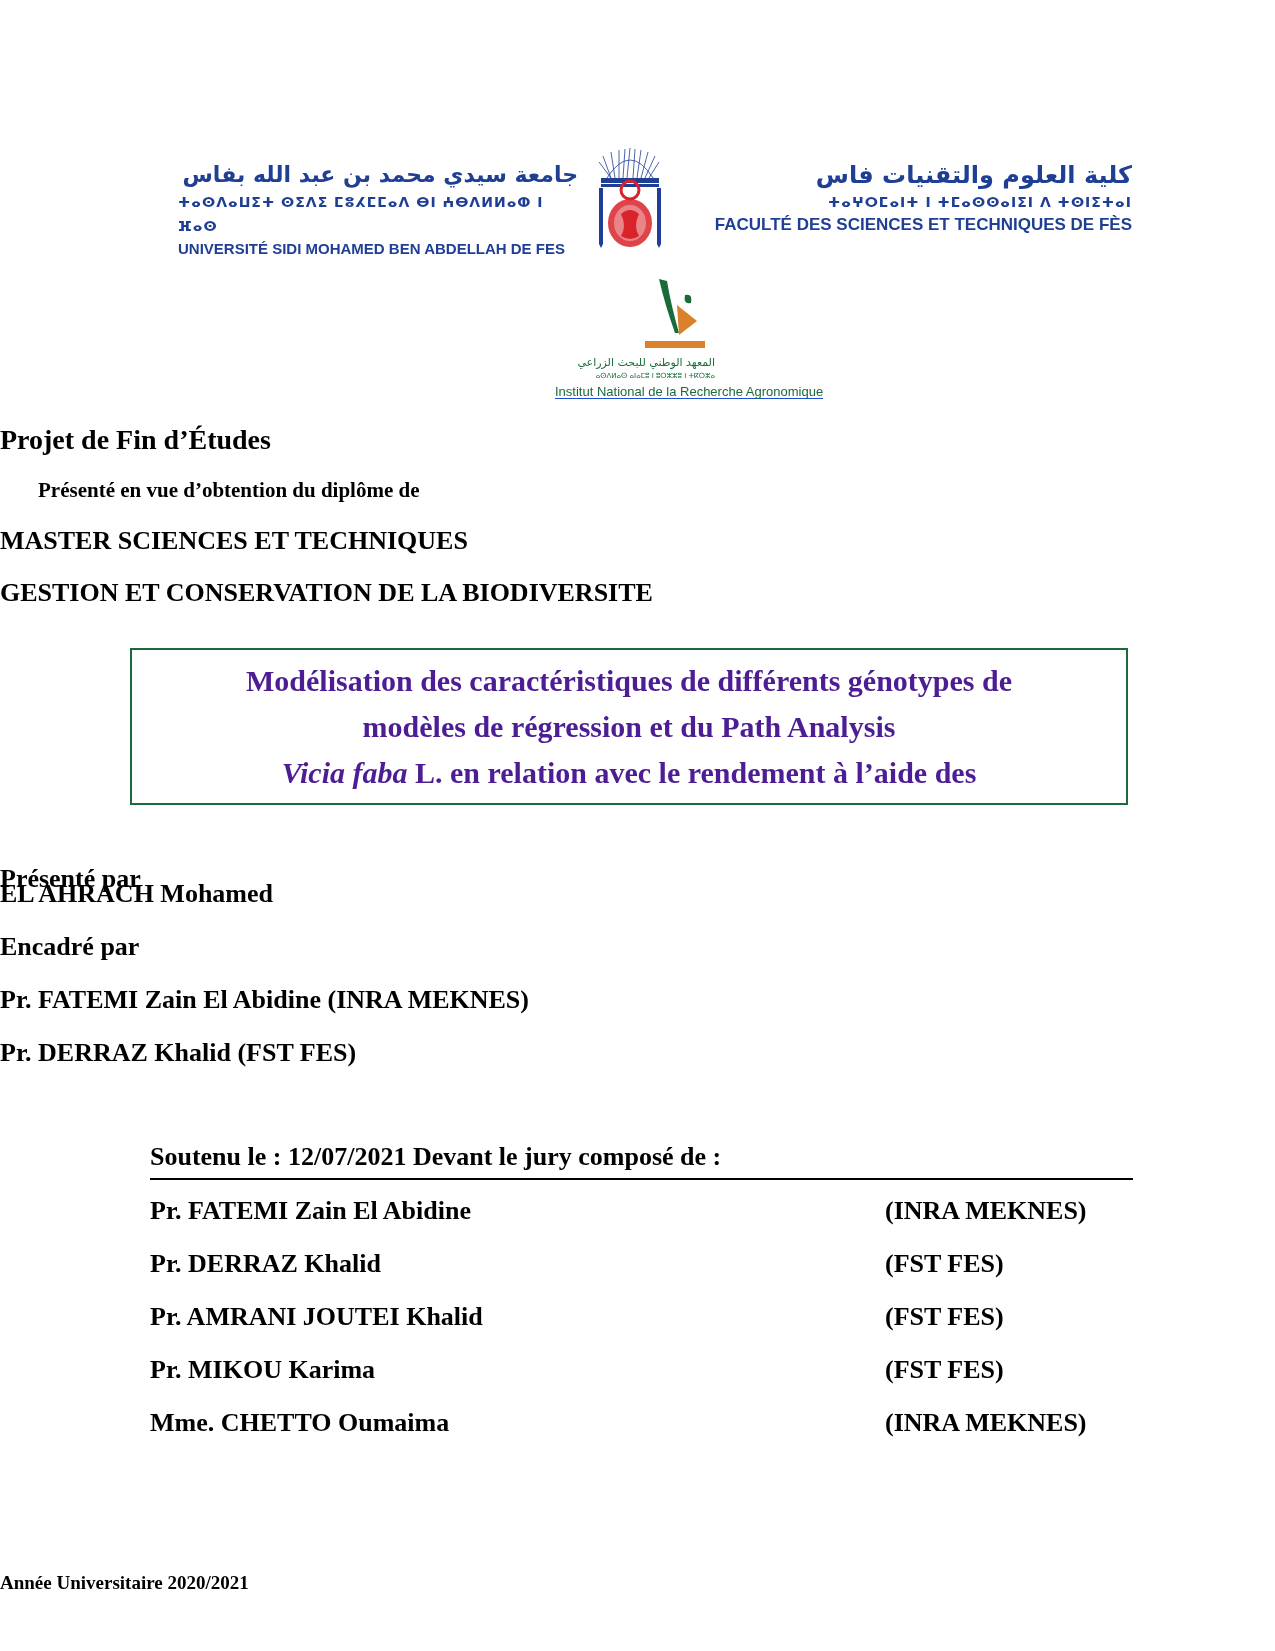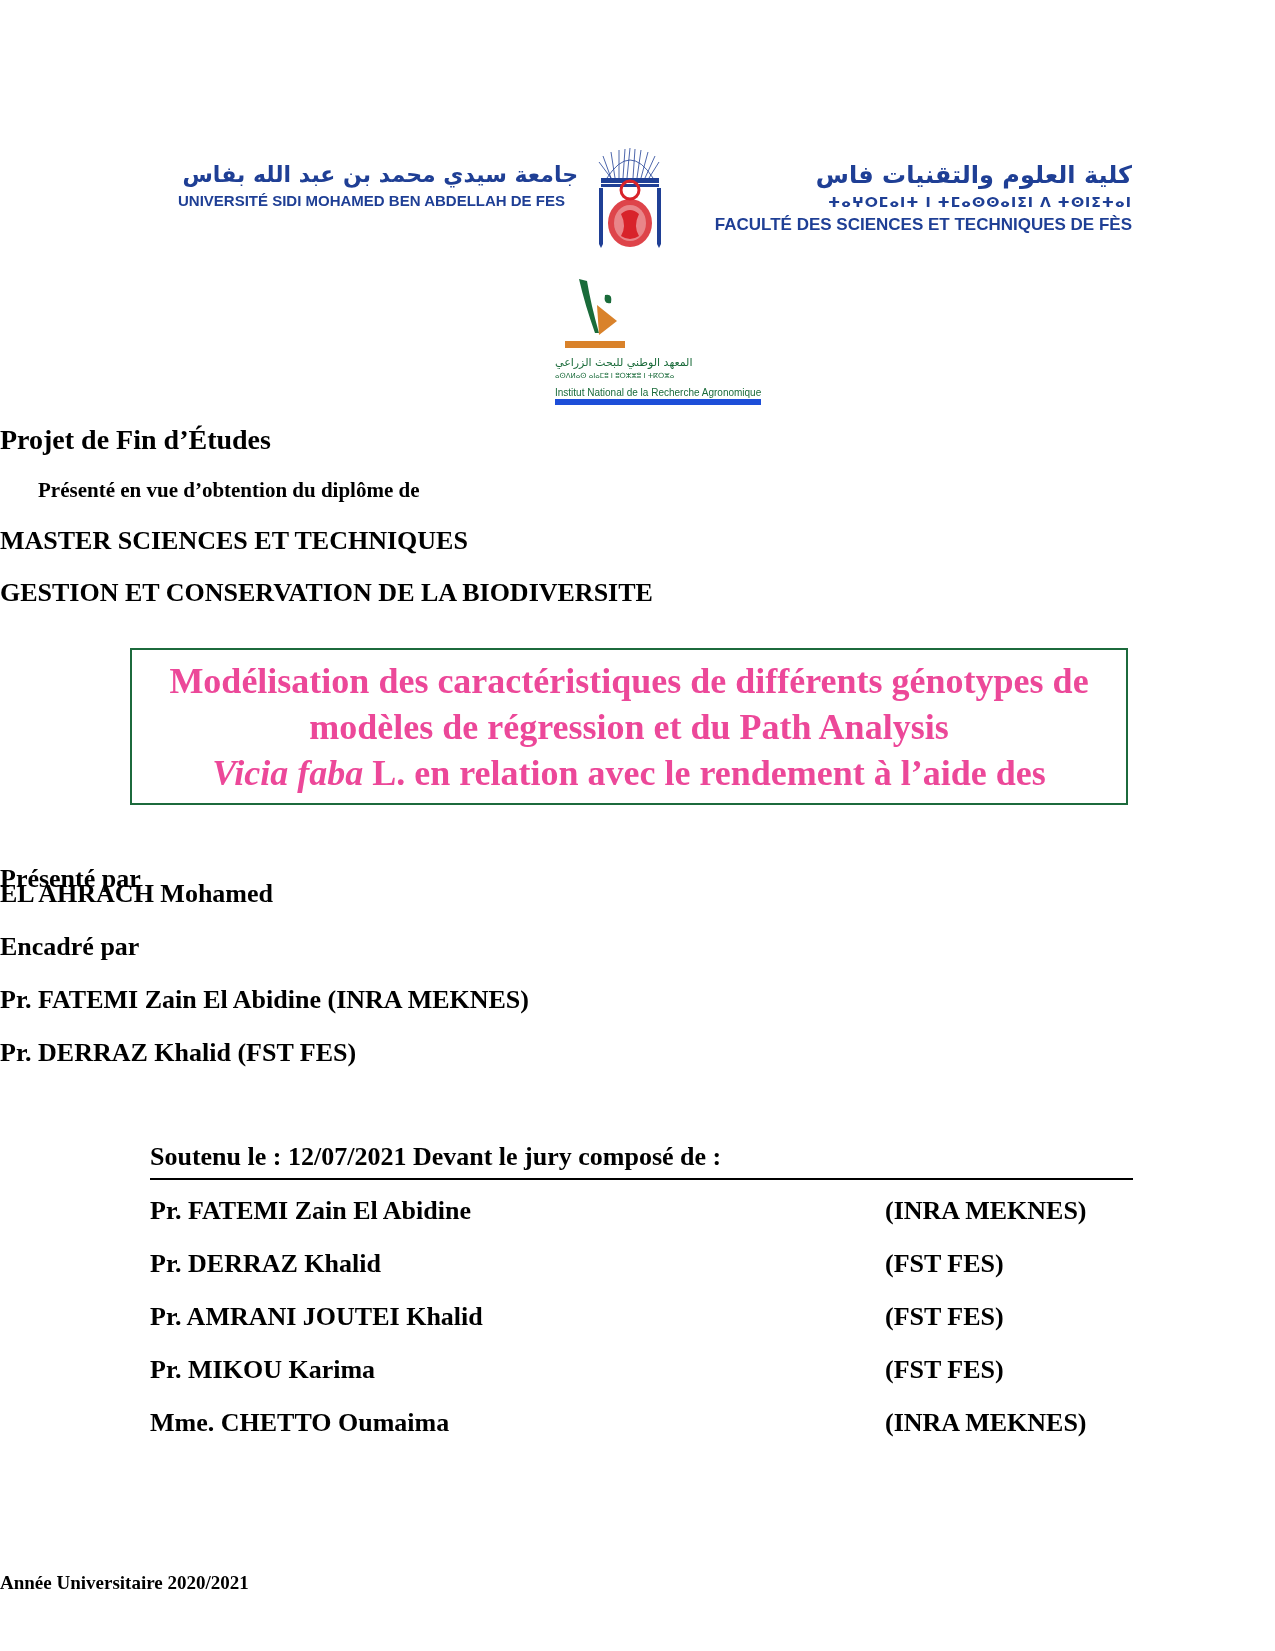--- a/index.html
+++ b/index.html
@@ -12,33 +12,33 @@
     .uni-block { left: 178px; top: 160px; width: 400px; color: #1f3f95; }
     .fst-block { left: 700px; top: 160px; width: 432px; text-align: right; color: #1f3f95; }
     .arabic { font-family: "DejaVu Sans", sans-serif; font-weight: bold; font-size: 22px; line-height: 30px; direction: rtl; }
     .tifinagh { font-family: "DejaVu Sans", sans-serif; font-size: 14px; letter-spacing: 1px; line-height: 24px; font-weight: bold; }
     .latin-logo { font-family: "Liberation Sans", sans-serif; font-weight: bold; font-size: 15px; line-height: 22px; white-space: nowrap; }
     .fst-block .latin-logo { font-size: 17px; }
     .fst-block .arabic { font-size: 24px; }
     .emblem { left: 593px; top: 148px; width: 74px; height: 104px; }
 
     
-    .inra { left: 555px; top: 275px; width: 160px; height: 140px; text-align: left; }
+    .inra { left: 555px; top: 275px; width: 160px; height: 140px; text-align: right; }
     .inra-ar { font-family: "DejaVu Sans", sans-serif; font-size: 11px; color: #1a6b3a; direction: rtl; line-height: 16px; }
     .inra-tf { font-family: "DejaVu Sans", sans-serif; font-size: 7px; color: #1a6b3a; line-height: 11px; }
-    .inra-fr { font-family: "Liberation Sans", sans-serif; font-size: 10px; color: #1a6b3a; line-height: 12px; white-space: nowrap; border-bottom: 6px solid #1d4ed8; display: inline-block; }
+    .inra-fr { font-family: "Liberation Sans", sans-serif; font-size: 13px; color: #1a6b3a; line-height: 12px; white-space: nowrap; border-bottom: 1px solid #1d4ed8; display: inline-block; }
 
     .t-projet { top: 424px; font-size: 28px; }
     .t-presente { top: 478px; font-size: 21px; padding-left: 38px; }
     .t-master { top: 526px; font-size: 26px; }
     .t-gestion { top: 578px; font-size: 26px; }
 
     .title-box { left: 130px; top: 648px; width: 998px; height: 157px; border: 2px solid #1c6a3c;
-                 box-sizing: border-box; text-align: center; color: #ec4899; font-weight: bold;
-                 font-size: 36px; line-height: 46px; padding-top: 8px; }
+                 box-sizing: border-box; text-align: center; color: #4c1d95; font-weight: bold;
+                 font-size: 30px; line-height: 46px; padding-top: 8px; }
     .title-box i { font-style: italic; }
 
     .t-par { top: 864px; font-size: 26px; }
     .t-author { top: 879px; font-size: 26px; }
     .t-encadre { top: 932px; font-size: 26px; }
     .t-sup1 { top: 985px; font-size: 26px; }
     .t-sup2 { top: 1038px; font-size: 26px; }
 
     .soutenu { left: 150px; top: 1142px; font-size: 26px; font-weight: bold; white-space: nowrap; }
     .rule { left: 150px; top: 1178px; width: 983px; height: 1.5px; background: #000; }
@@ -47,20 +47,21 @@
     .jury-name { position: absolute; left: 0; top: 0; white-space: nowrap; }
     .jury-inst { position: absolute; left: 735px; top: 0; white-space: nowrap; }
 
     .footer { top: 1572px; font-size: 19px; }
   </style>
 </head>
 <body>
 
 <div class="abs uni-block">
   <div class="arabic">جامعة سيدي محمد بن عبد الله بفاس</div>
+  <div class="tifinagh">ⵜⴰⵙⴷⴰⵡⵉⵜ ⵙⵉⴷⵉ ⵎⵓⵃⵎⵎⴰⴷ ⴱⵏ ⵄⴱⴷⵍⵍⴰⵀ ⵏ ⴼⴰⵙ</div>
   <div class="latin-logo">UNIVERSITÉ SIDI MOHAMED BEN ABDELLAH DE FES</div>
 </div>
 
 <div class="abs emblem">
   <svg width="74" height="104" viewBox="0 0 74 104">
     <g stroke="#1f3f95" stroke-width="0.8" fill="none">
       <path d="M14 30 Q37 -6 60 30"></path>
       <path d="M18 30 L10 8"></path>
         <path d="M22 30 L18 4"></path>
         <path d="M26 30 L26 2"></path>

